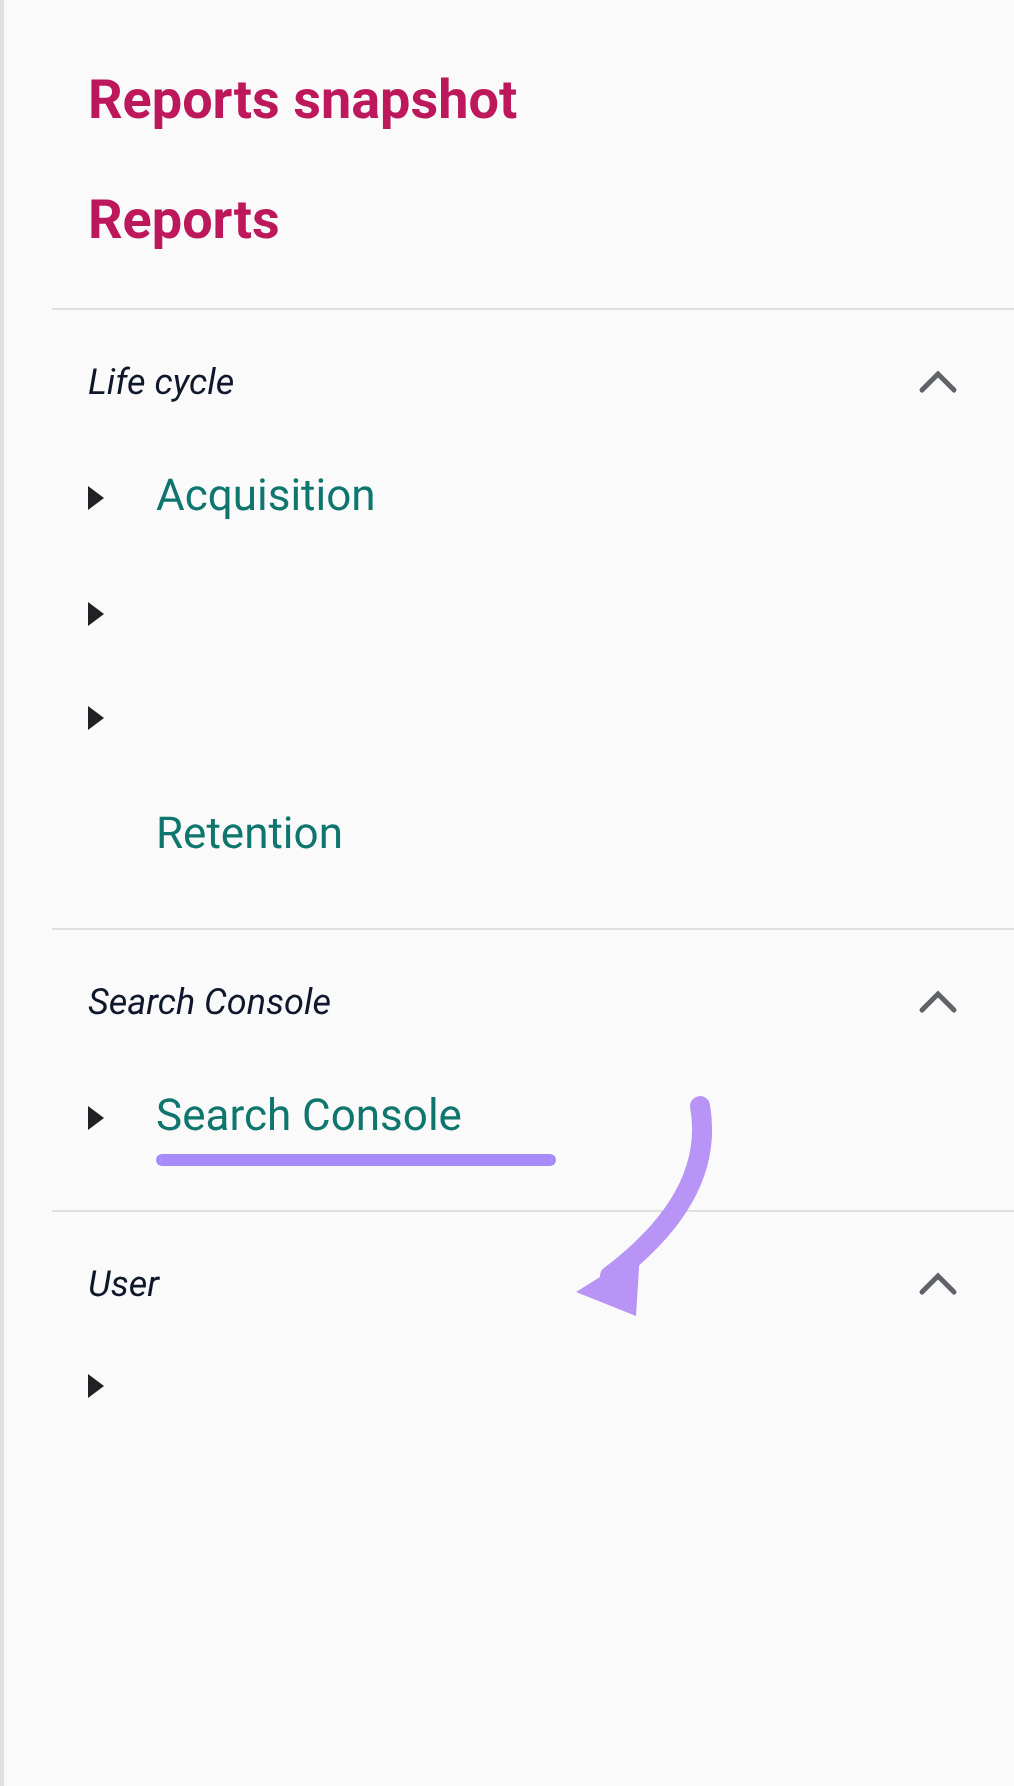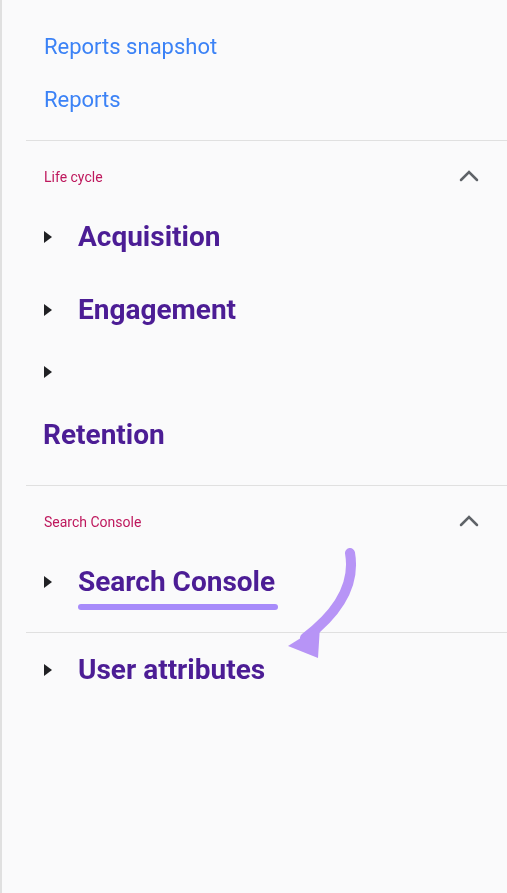--- a/index.html
+++ b/index.html
@@ -14,67 +14,68 @@
       height: 893px;
       position: relative;
       border-left: 2px solid #e0e0e0;
     }
     .sidebar {
       padding: 20px 0 0 0;
       height: 100%;
     }
     .top-item {
       padding: 14px 20px 14px 42px;
-      font-size: 22px;
-      font-weight: 400;
-      color: #3b82f6;
+      font-size: 27px;
+      font-weight: 700;
+      color: #be185d;
       cursor: pointer;
     }
     .divider {
       border: none;
       border-top: 1px solid #e0e0e0;
       margin: 14px 0 0 24px;
     }
     .section-header {
       display: flex;
       align-items: center;
       justify-content: space-between;
       padding: 26px 28px 14px 42px;
       cursor: pointer;
     }
     .section-title {
-      font-size: 14px;
-      color: #be185d;
+      font-size: 18px;
+      color: #0f172a;
       font-weight: 400;
+      font-style: italic;
     }
     .chevron-up {
       color: #5f6368;
     }
     .nav-item {
       display: flex;
       align-items: center;
       padding: 20px 20px 20px 42px;
       cursor: pointer;
       position: relative;
     }
     .nav-item-noarrow {
-      padding-left: 41px;
+      padding-left: 76px;
     }
     .triangle-right {
       width: 0;
       height: 0;
       border-top: 6px solid transparent;
       border-bottom: 6px solid transparent;
       border-left: 8px solid #202124;
       margin-right: 26px;
     }
     .nav-label {
-      font-size: 28px;
-      font-weight: 700;
-      color: #4c1d95;
+      font-size: 22px;
+      font-weight: 400;
+      color: #0f766e;
     }
     .highlighted-item {
       position: relative;
     }
     .purple-underline {
       position: absolute;
       bottom: 8px;
       left: 76px;
       width: 200px;
       height: 6px;
@@ -112,21 +113,20 @@
     </span>
   </div>
 
   <div class="nav-item">
     <span class="triangle-right"></span>
     <span class="nav-label">Acquisition</span>
   </div>
 
   <div class="nav-item">
     <span class="triangle-right"></span>
-    <span class="nav-label">Engagement</span>
   </div>
 
   <div class="nav-item">
     <span class="triangle-right"></span>
   </div>
 
   <div class="nav-item nav-item-noarrow">
     <span class="nav-label">Retention</span>
   </div>
 
@@ -142,24 +142,31 @@
   </div>
 
   <div class="nav-item highlighted-item">
     <span class="triangle-right"></span>
     <span class="nav-label">Search Console</span>
     <div class="purple-underline"></div>
   </div>
 
   <hr class="divider">
 
+  <div class="section-header">
+    <span class="section-title">User</span>
+    <span class="chevron-up">
+      <svg width="20" height="12" viewBox="0 0 20 12">
+          <path d="M2 10 L10 2 L18 10" stroke="#5f6368" stroke-width="2.5" fill="none" stroke-linecap="round"></path>
+        </svg>
+    </span>
+  </div>
 
   <div class="nav-item">
     <span class="triangle-right"></span>
-    <span class="nav-label">User attributes</span>
   </div>
 
 </div>
 
 <div class="arrow-annotation">
   <svg width="90" height="120" viewBox="0 0 90 120">
     <path d="M 70 5 Q 78 50 25 90" stroke="#b794f6" stroke-width="10" fill="none" stroke-linecap="round"></path>
     <path d="M 8 98 L 40 78 L 38 110 Z" fill="#b794f6"></path>
   </svg>
 </div>

